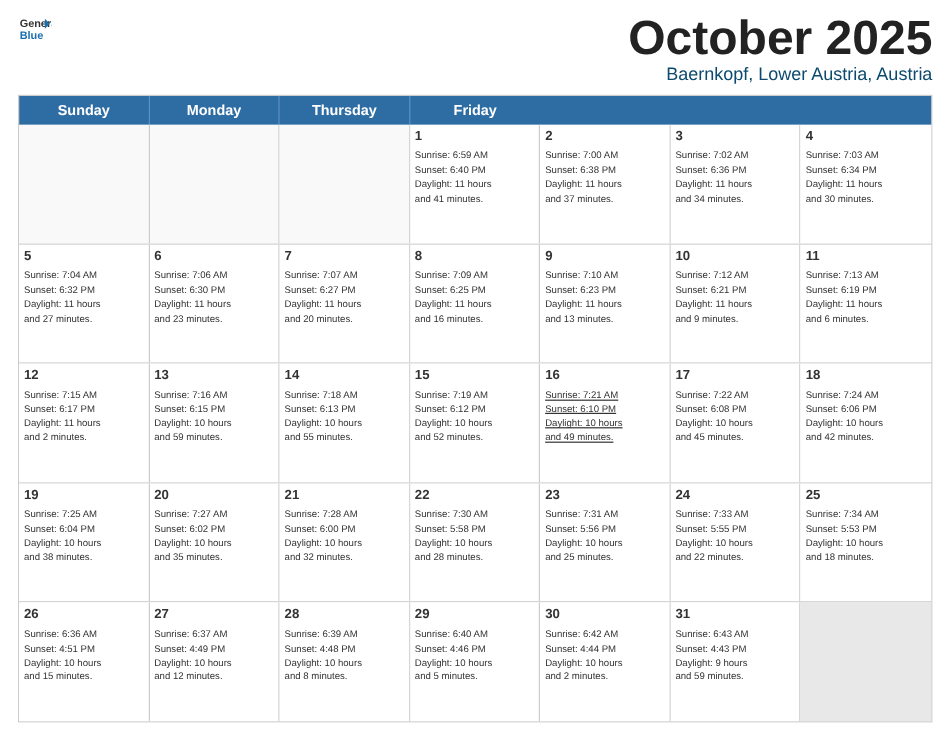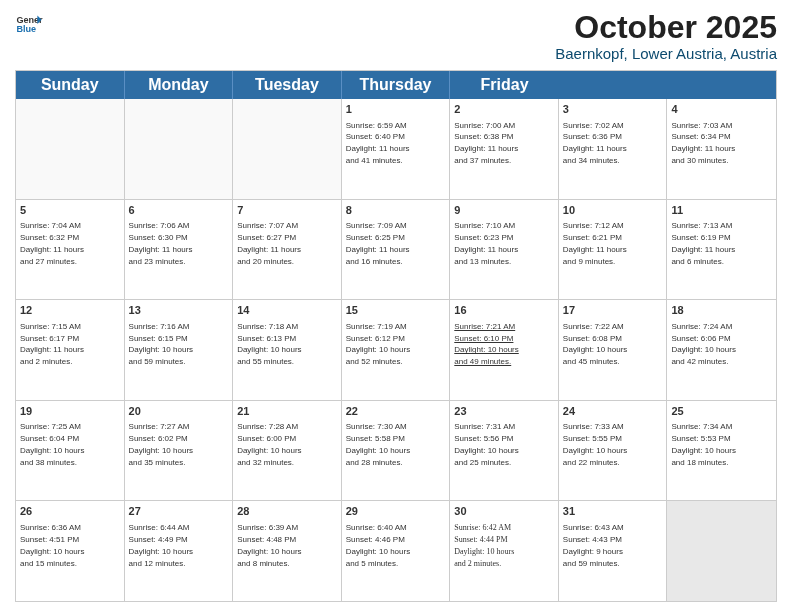--- a/index.html
+++ b/index.html
@@ -29,21 +29,21 @@
       gap: 4px;
     }
     .logo-icon {
       width: 28px;
       height: 28px;
     }
     .title-block {
       text-align: right;
     }
     .month-title {
-      font-size: 32px;
+      font-size: 40px;
       font-weight: bold;
       color: #222;
       line-height: 1.1;
     }
     .location-title {
       font-size: 15px;
       color: #0c4a6e;
     }
     .calendar {
       flex: 1;
@@ -51,21 +51,21 @@
       flex-direction: column;
       border: 1px solid #ccc;
     }
     .cal-header {
       display: grid;
       grid-template-columns: repeat(7, 1fr);
       background: #2e6da4;
     }
     .cal-header-cell {
       color: #fff;
-      font-size: 16px;
+      font-size: 12px;
       font-weight: bold;
       text-align: center;
       padding: 5px 2px;
       border-right: 1px solid #5a8fc4;
     }
     .cal-header-cell:last-child { border-right: none; }
     .cal-body {
       flex: 1;
       display: flex;
       flex-direction: column;
@@ -116,21 +116,20 @@
     <div class="title-block">
       <div class="month-title">October 2025</div>
       <div class="location-title">Baernkopf, Lower Austria, Austria</div>
     </div>
   </div>
 
   <div class="calendar">
     <div class="cal-header">
     <div class="cal-header-cell">Sunday</div>
         <div class="cal-header-cell">Monday</div>
-        <div class="cal-header-cell">Tuesday</div>
         <div class="cal-header-cell">Thursday</div>
         <div class="cal-header-cell">Friday</div>
       </div>
     <div class="cal-body">
     <div class="cal-row">
           <div class="cal-cell empty"></div>
           <div class="cal-cell empty"></div>
           <div class="cal-cell empty"></div>
           <div class="cal-cell"><span class="day-num">1</span><span class="cell-text" style="white-space: pre-wrap;">Sunrise: 6:59 AM
 Sunset: 6:40 PM
@@ -237,33 +236,33 @@
           <div class="cal-cell"><span class="day-num">25</span><span class="cell-text" style="white-space: pre-wrap;">Sunrise: 7:34 AM
 Sunset: 5:53 PM
 Daylight: 10 hours
 and 18 minutes.</span></div>
         </div>
         <div class="cal-row">
           <div class="cal-cell"><span class="day-num">26</span><span class="cell-text" style="white-space: pre-wrap;">Sunrise: 6:36 AM
 Sunset: 4:51 PM
 Daylight: 10 hours
 and 15 minutes.</span></div>
-          <div class="cal-cell"><span class="day-num">27</span><span class="cell-text" style="white-space: pre-wrap;">Sunrise: 6:44 AM
+          <div class="cal-cell"><span class="day-num">27</span><span class="cell-text" style="white-space: pre-wrap;">Sunrise: 6:37 AM
 Sunset: 4:49 PM
 Daylight: 10 hours
 and 12 minutes.</span></div>
           <div class="cal-cell"><span class="day-num">28</span><span class="cell-text" style="white-space: pre-wrap;">Sunrise: 6:39 AM
 Sunset: 4:48 PM
 Daylight: 10 hours
 and 8 minutes.</span></div>
           <div class="cal-cell"><span class="day-num">29</span><span class="cell-text" style="white-space: pre-wrap;">Sunrise: 6:40 AM
 Sunset: 4:46 PM
 Daylight: 10 hours
 and 5 minutes.</span></div>
-          <div class="cal-cell"><span class="day-num">30</span><span class="cell-text" style="white-space: pre-wrap; font-family: Liberation Serif, serif;">Sunrise: 6:42 AM
+          <div class="cal-cell"><span class="day-num">30</span><span class="cell-text" style="white-space: pre-wrap;">Sunrise: 6:42 AM
 Sunset: 4:44 PM
 Daylight: 10 hours
 and 2 minutes.</span></div>
           <div class="cal-cell"><span class="day-num">31</span><span class="cell-text" style="white-space: pre-wrap;">Sunrise: 6:43 AM
 Sunset: 4:43 PM
 Daylight: 9 hours
 and 59 minutes.</span></div>
           <div class="cal-cell empty shaded"></div>
         </div>
       </div>

